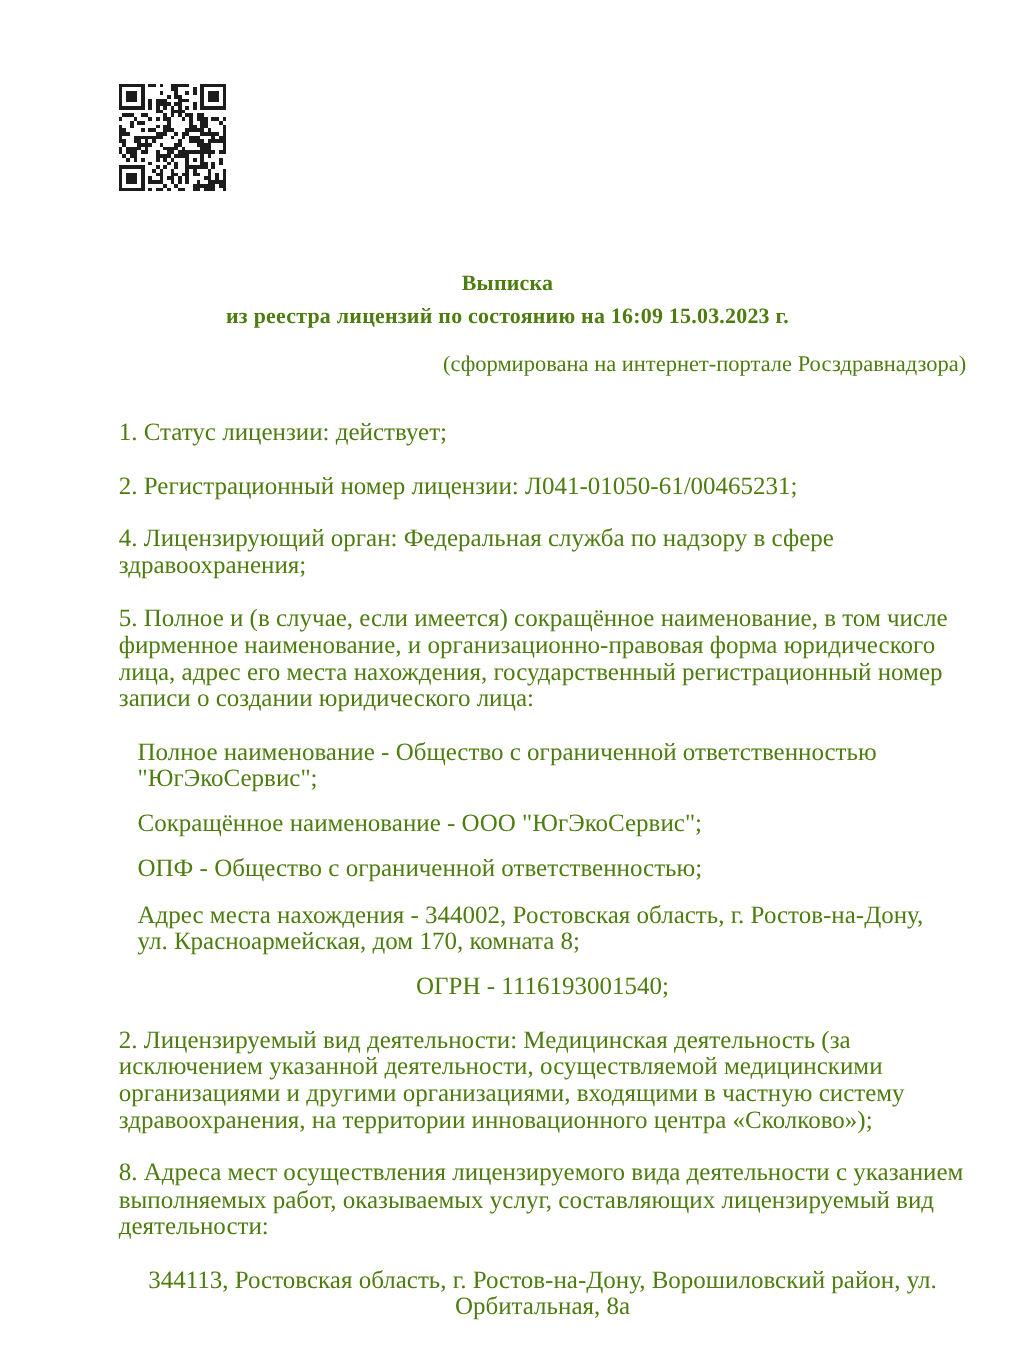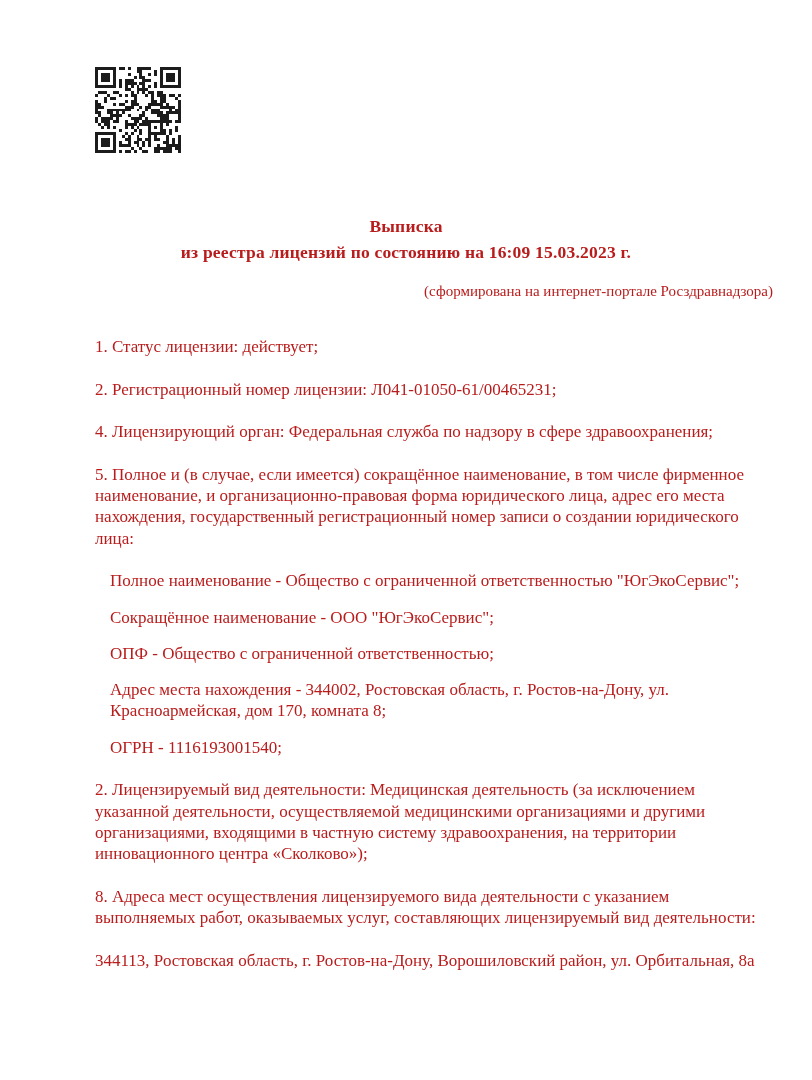--- a/index.html
+++ b/index.html
@@ -2,21 +2,21 @@
 <html lang="ru"><head>
 <meta charset="utf-8">
 <style>
   html, body { margin: 0; padding: 0; background: #ffffff; }
   .page {
     position: relative;
     width: 812px;
     height: 1080px;
     background: #ffffff;
     font-family: "Liberation Serif", "DejaVu Serif", serif;
-    color: #b91c1c;
+    color: #4d7c0f;
     overflow: hidden;
   }
   .qr {
     position: absolute;
     left: 95px;
     top: 67px;
     width: 86px;
     height: 86px;
   }
   .qr svg { display: block; width: 86px; height: 86px; shape-rendering: crispEdges; }
@@ -30,36 +30,36 @@
     font-size: 17.5px;
     line-height: 26px;
     letter-spacing: 0.2px;
   }
   .subtitle {
     position: absolute;
     top: 283px;
     left: 0;
     right: 39px;
     text-align: right;
-    font-size: 15px;
+    font-size: 18px;
     line-height: 16px;
   }
   .doc-body {
     position: absolute;
     top: 336px;
     left: 95px;
     width: 678px;
-    font-size: 17px;
+    font-size: 20px;
     line-height: 21.3px;
     text-align: left;
   }
   .doc-body p { margin: 0 0 21.3px 0; }
   .org-block { margin: 0 0 21.3px 0; }
   .org-block p { margin: 15px; }
-  .doc-body p:last-child { margin-bottom: 0; }
+  .doc-body p:last-child { margin-bottom: 0; text-align: center; }
 </style>
 </head>
 <body>
 
 <div class="page">
 
   <div class="qr">
     <svg id="qr-svg" viewBox="0 0 29 29" xmlns="http://www.w3.org/2000/svg" aria-hidden="true">
         <rect x="0" y="0" width="1" height="1" fill="#1c1c1c"></rect>
         <rect x="1" y="0" width="1" height="1" fill="#1c1c1c"></rect>

